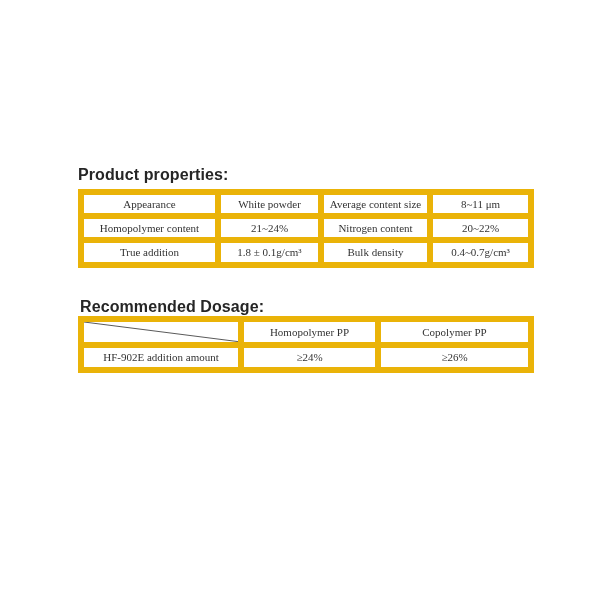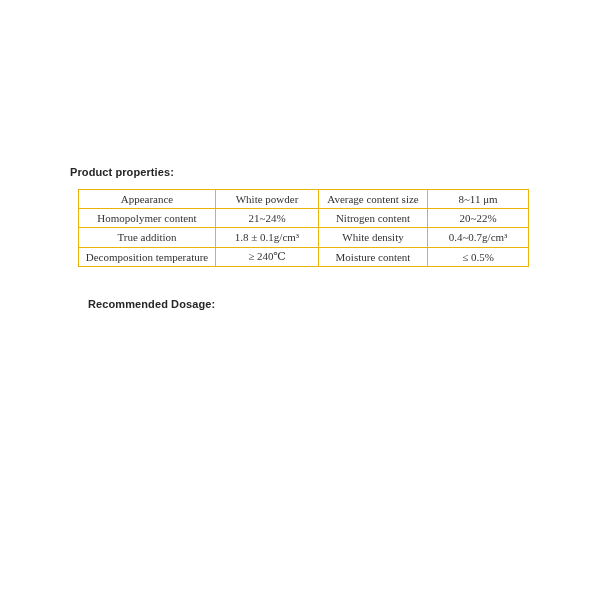--- a/index.html
+++ b/index.html
@@ -8,43 +8,44 @@
     position: relative;
     width: 600px;
     height: 600px;
     background: #ffffff;
     overflow: hidden;
   }
   .heading {
     position: absolute;
     font-family: "Liberation Sans", "DejaVu Sans", sans-serif;
     font-weight: bold;
-    font-size: 11px;
+    font-size: 16px;
     color: #262626;
     letter-spacing: 0.1px;
     white-space: nowrap;
+    margin-left: 8px;
   }
   .heading-properties { left: 70px; top: 166px; }
-  .heading-dosage     { left: 88px; top: 298px; }
+  .heading-dosage     { left: 72px; top: 298px; }
 
   table.doc-table {
     position: absolute;
     left: 78px;
     width: 450px;
     border-collapse: collapse;
     table-layout: fixed;
     font-family: "Liberation Serif", "DejaVu Serif", serif;
     font-size: 11px;
     color: #333333;
   }
   .table-properties { top: 189px; }
   .table-dosage     { top: 316px; }
 
   table.doc-table td {
-    border: 1px solid #eab308;
+    border: 6px solid #eab308;
     text-align: center;
     vertical-align: middle;
     padding: 0 2px;
     overflow: hidden;
     white-space: nowrap;
   }
   .table-properties td { height: 18.2px; }
   .table-dosage td     { height: 19.6px; }
 
   .diag-cell { position: relative; padding: 0; }
@@ -78,37 +79,45 @@
       </tr>
       <tr>
         <td>Homopolymer content</td>
         <td>21~24%</td>
         <td>Nitrogen content</td>
         <td>20~22%</td>
       </tr>
       <tr>
         <td>True addition</td>
         <td>1.8 ± 0.1g/cm³</td>
-        <td>White density</td>
+        <td>Bulk density</td>
         <td>0.4~0.7g/cm³</td>
-      </tr>
-      <tr>
-        <td>Decomposition temperature</td>
-        <td>≥ 240℃</td>
-        <td>Moisture content</td>
-        <td>≤ 0.5%</td>
       </tr>
     </tbody>
   </table>
 
   <div class="heading heading-dosage">Recommended Dosage:</div>
 
   <table class="doc-table table-dosage">
     <colgroup>
       <col style="width:160px">
         <col style="width:137px">
         <col style="width:153px">
     </colgroup>
     <tbody>
+      <tr>
+        <td class="diag-cell">
+          <svg viewBox="0 0 100 100" preserveAspectRatio="none" aria-hidden="true">
+            <line x1="0" y1="0" x2="100" y2="100" stroke="#5a5a5a" stroke-width="1" vector-effect="non-scaling-stroke"></line>
+          </svg>
+        </td>
+        <td>Homopolymer PP</td>
+        <td>Copolymer PP</td>
+      </tr>
+      <tr>
+        <td>HF-902E addition amount</td>
+        <td>≥24%</td>
+        <td>≥26%</td>
+      </tr>
     </tbody>
   </table>
 
 </div>
 
 </body></html>

